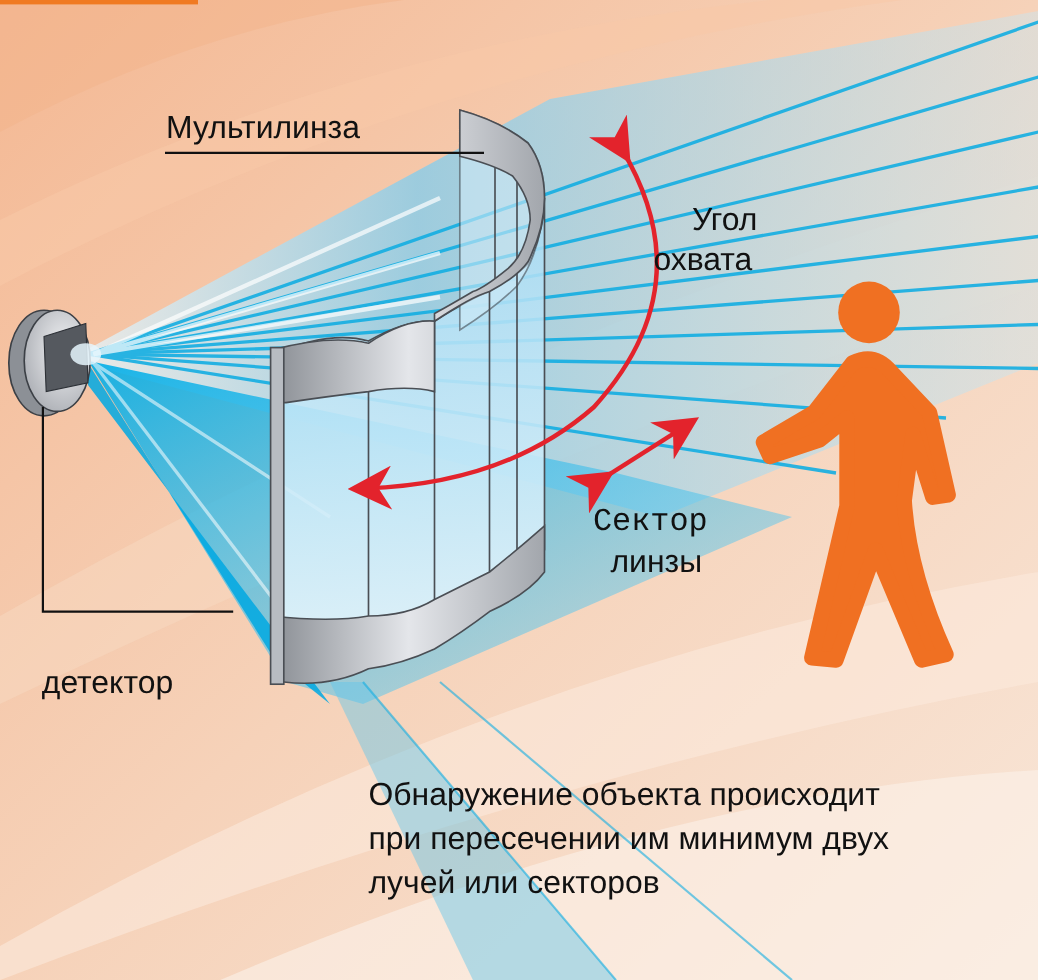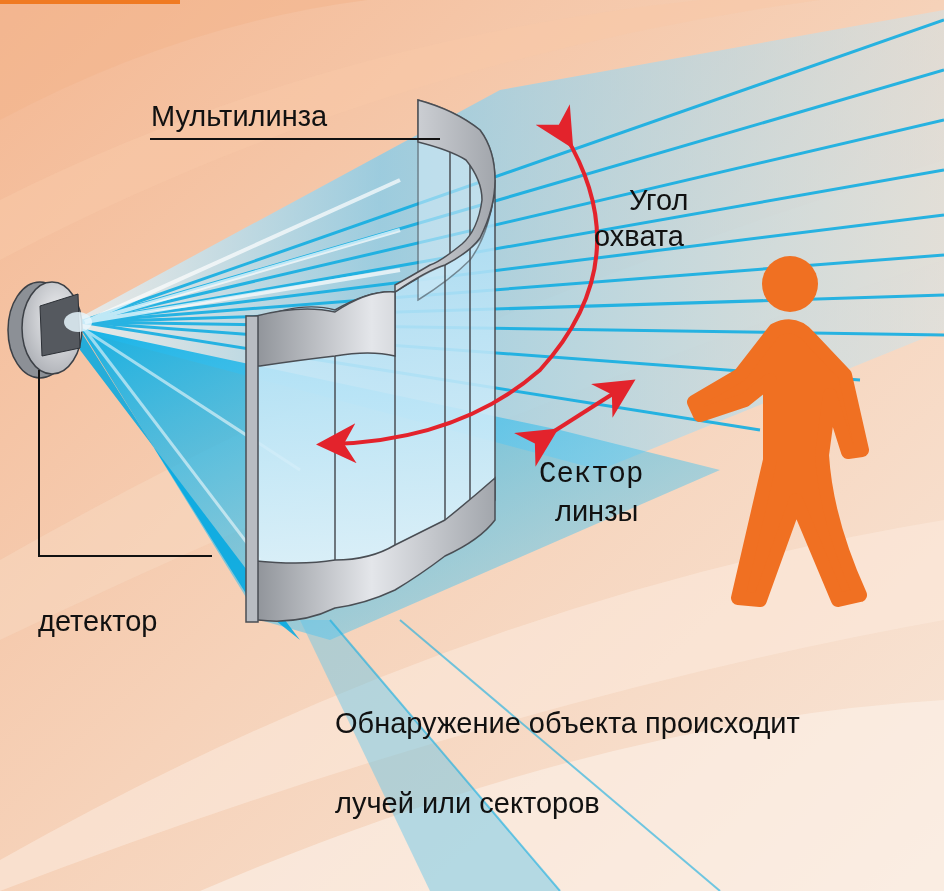--- a/index.html
+++ b/index.html
@@ -147,14 +147,15 @@
 
   <div class="lbl lbl-small" style="left:629px; top:183px;">Угол</div>
   <div class="lbl lbl-small" style="left:594px; top:219px;">охвата</div>
 
   <div class="lbl lbl-small" style="left:539px; top:457px;font-family:Liberation Mono, monospace;">Сектор</div>
   <div class="lbl lbl-small" style="left:539px; top:494px;margin-left:16px;">линзы</div>
 
   <div class="lbl lbl-small" style="left:38px; top:604px;">детектор</div>
 
   <div class="lbl lbl-note" style="left:291px; top:703px;">Обнаружение объекта происходит</div>
+  <div class="lbl lbl-note" style="left:291px; top:743px;">при пересечении им минимум двух</div>
   <div class="lbl lbl-note" style="left:291px; top:783px;">лучей или секторов</div>
 </div>
 
 </body></html>

